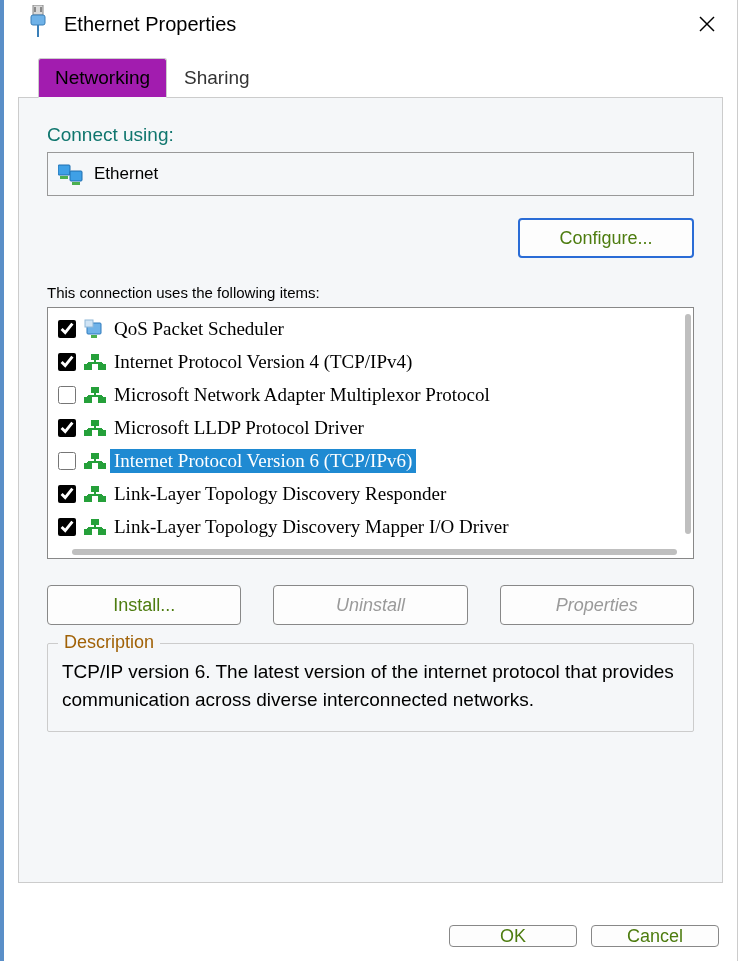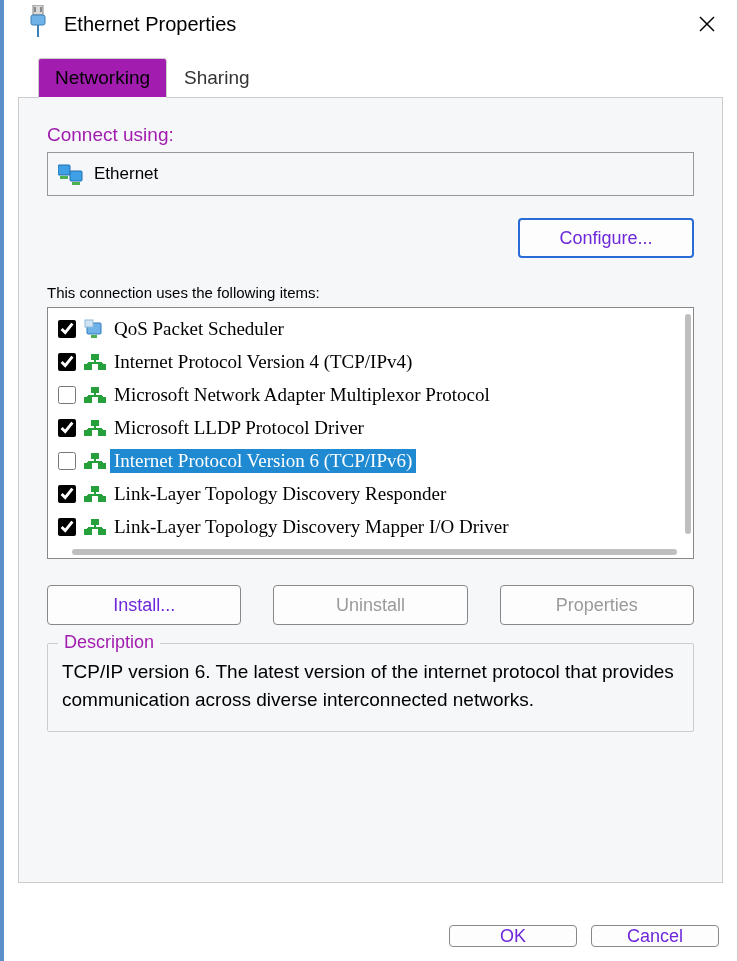--- a/index.html
+++ b/index.html
@@ -74,21 +74,21 @@
     background: #f5f7f9;
     border: 1px solid #ccc;
     border-top: none;
     margin: 0 14px;
     padding: 26px 28px 20px 28px;
     height: 785px;
     position: relative;
   }
   .label {
     font-size: 19px;
-    color: #a21caf;
+    color: #0f766e;
     margin-bottom: 6px;
   }
   .adapter-box {
     border: 1px solid #999;
     background: transparent;
     padding: 8px 10px;
     display: flex;
     align-items: center;
     font-size: 17px;
     height: 44px;
@@ -98,33 +98,34 @@
     display: flex; justify-content: flex-end;
     margin-top: 22px;
   }
   .btn {
     min-width: 176px;
     height: 40px;
     border: 1px solid #888;
     background: #fdfdfd;
     border-radius: 4px;
     font-size: 18px;
-    color: #6d28d9;
+    color: #4d7c0f;
     cursor: pointer;
     display: inline-flex;
     align-items: center;
     justify-content: center;
     padding: 0 16px;
   }
   .btn.primary-outline {
     border: 2px solid #2a6cd6;
   }
   .btn:disabled {
     color: #9a9a9a;
     cursor: default;
+    font-style: italic;
   }
   .items-caption {
     margin-top: 26px;
     font-size: 15px;
   }
   .items-frame {
     border: 1px solid #888;
     background: #fff;
     margin-top: 6px;
     height: 252px;
@@ -190,21 +191,21 @@
     border-radius: 2px;
     margin-top: 18px;
     padding: 14px 14px 18px 14px;
   }
   .desc-group .legend {
     position: absolute;
     top: -12px; left: 10px;
     background: #f5f7f9;
     padding: 0 6px;
     font-size: 18px;
-    color: #a21caf;
+    color: #a16207;
   }
   .desc-text {
     font-size: 19px;
     color: #000;
     line-height: 1.45;
   }
   
   .footer-buttons {
     position: absolute;
     right: 18px;

